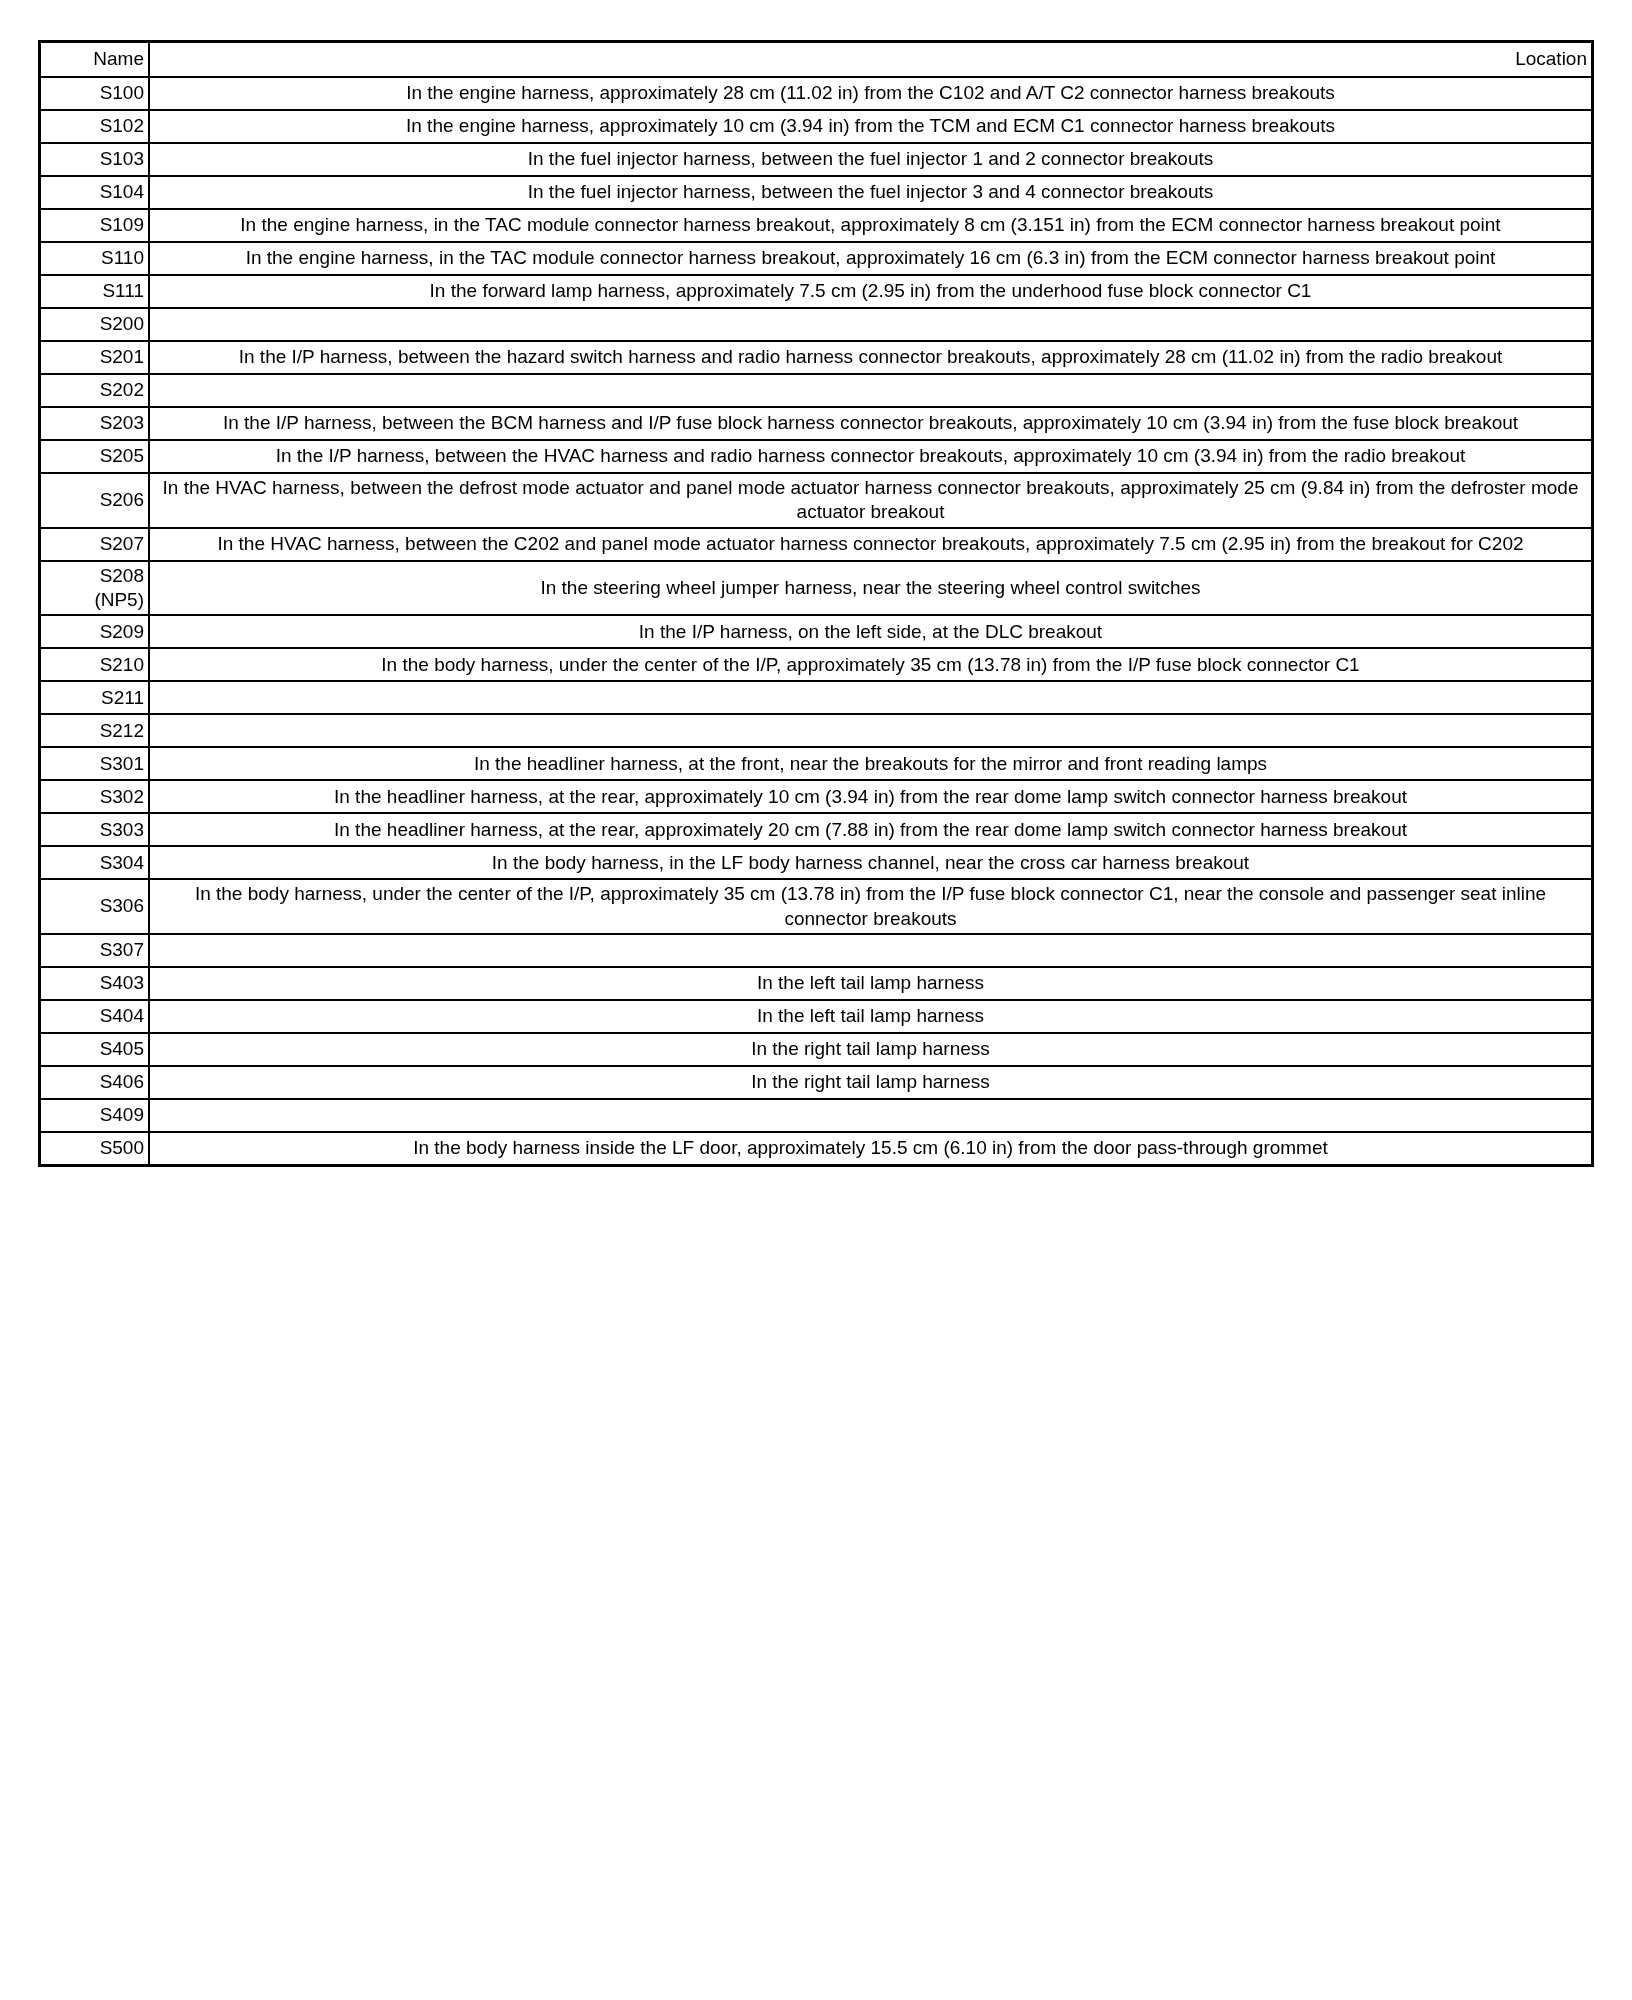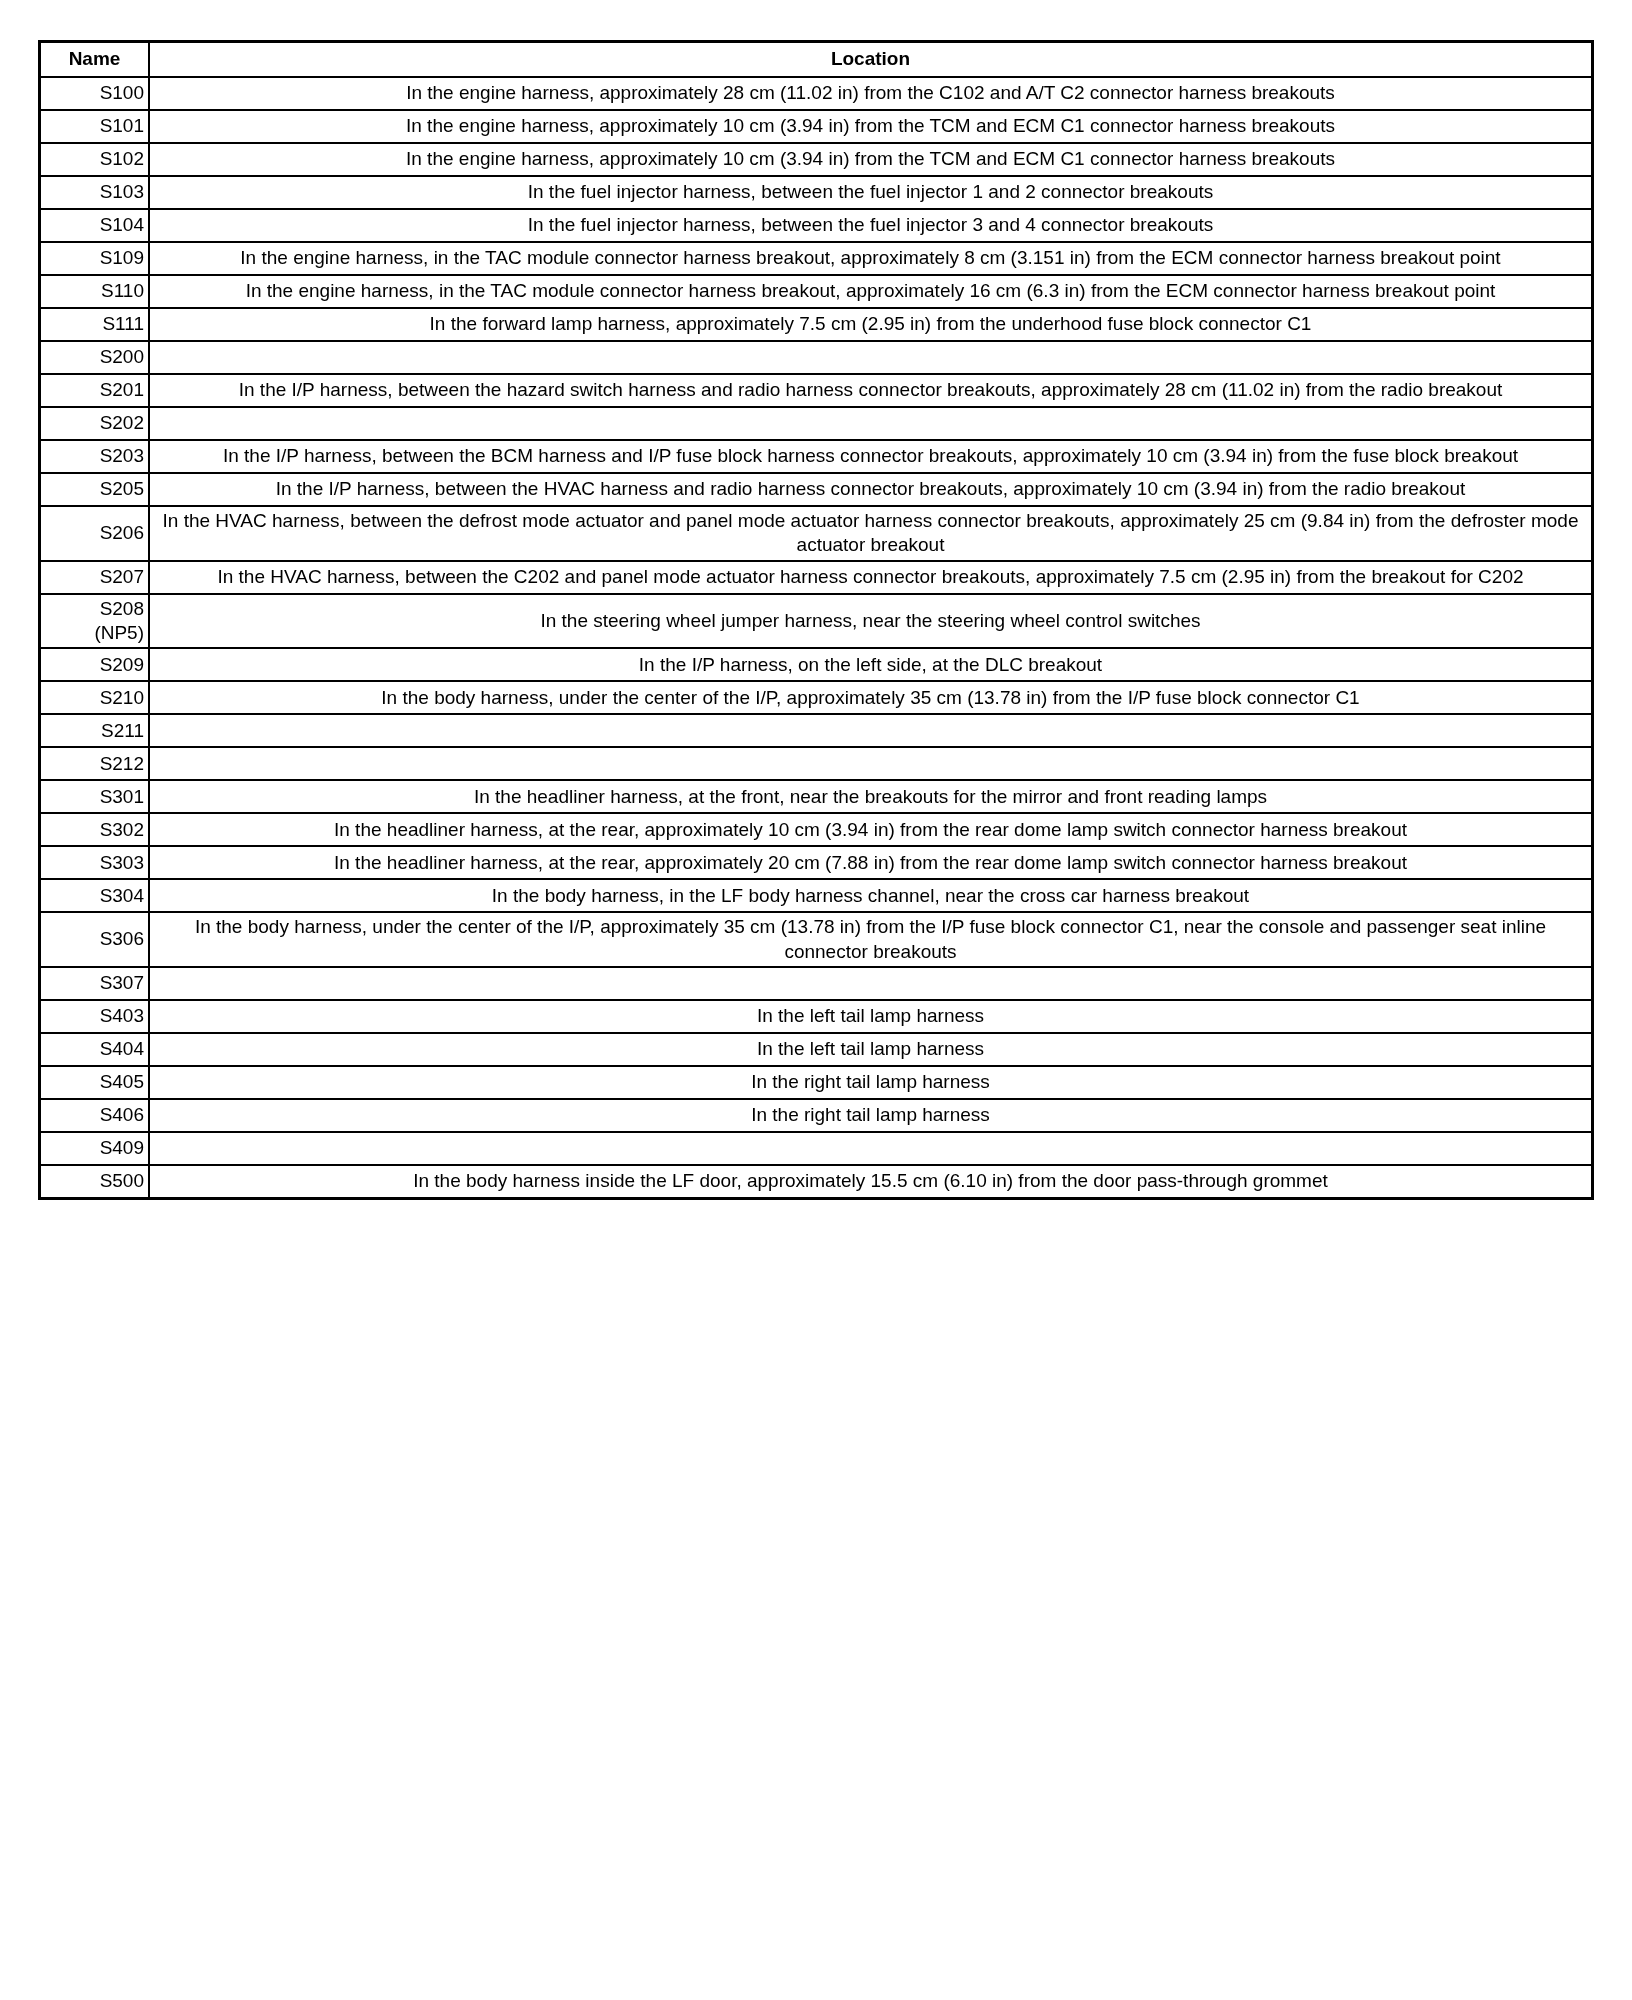--- a/index.html
+++ b/index.html
@@ -24,22 +24,22 @@
   }
   table.splice-table th,
   table.splice-table td {
     border: 2px solid #000000;
     font-size: 19px;
     line-height: 1.28;
     vertical-align: middle;
     height: 27px;
   }
   table.splice-table th {
-    font-weight: bold;
-    text-align: center;
+    font-weight: normal;
+    text-align: right;
     padding: 3px 4px;
   }
   th.col-name, td.name-cell {
     width: 99px;
   }
   td.name-cell {
     text-align: right;
     padding: 2px 4px;
     white-space: pre-line;
   }
@@ -56,24 +56,20 @@
     <thead>
       <tr>
         <th class="col-name">Name</th>
         <th class="col-location">Location</th>
       </tr>
     </thead>
     <tbody>
         <tr>
     <td class="name-cell">S100</td>
     <td class="location-cell">In the engine harness, approximately 28 cm (11.02 in) from the C102 and A/T C2 connector harness breakouts</td>
-  </tr>
-        <tr>
-    <td class="name-cell">S101</td>
-    <td class="location-cell">In the engine harness, approximately 10 cm (3.94 in) from the TCM and ECM C1 connector harness breakouts</td>
   </tr>
         <tr>
     <td class="name-cell">S102</td>
     <td class="location-cell">In the engine harness, approximately 10 cm (3.94 in) from the TCM and ECM C1 connector harness breakouts</td>
   </tr>
         <tr>
     <td class="name-cell">S103</td>
     <td class="location-cell">In the fuel injector harness, between the fuel injector 1 and 2 connector breakouts</td>
   </tr>
         <tr>

